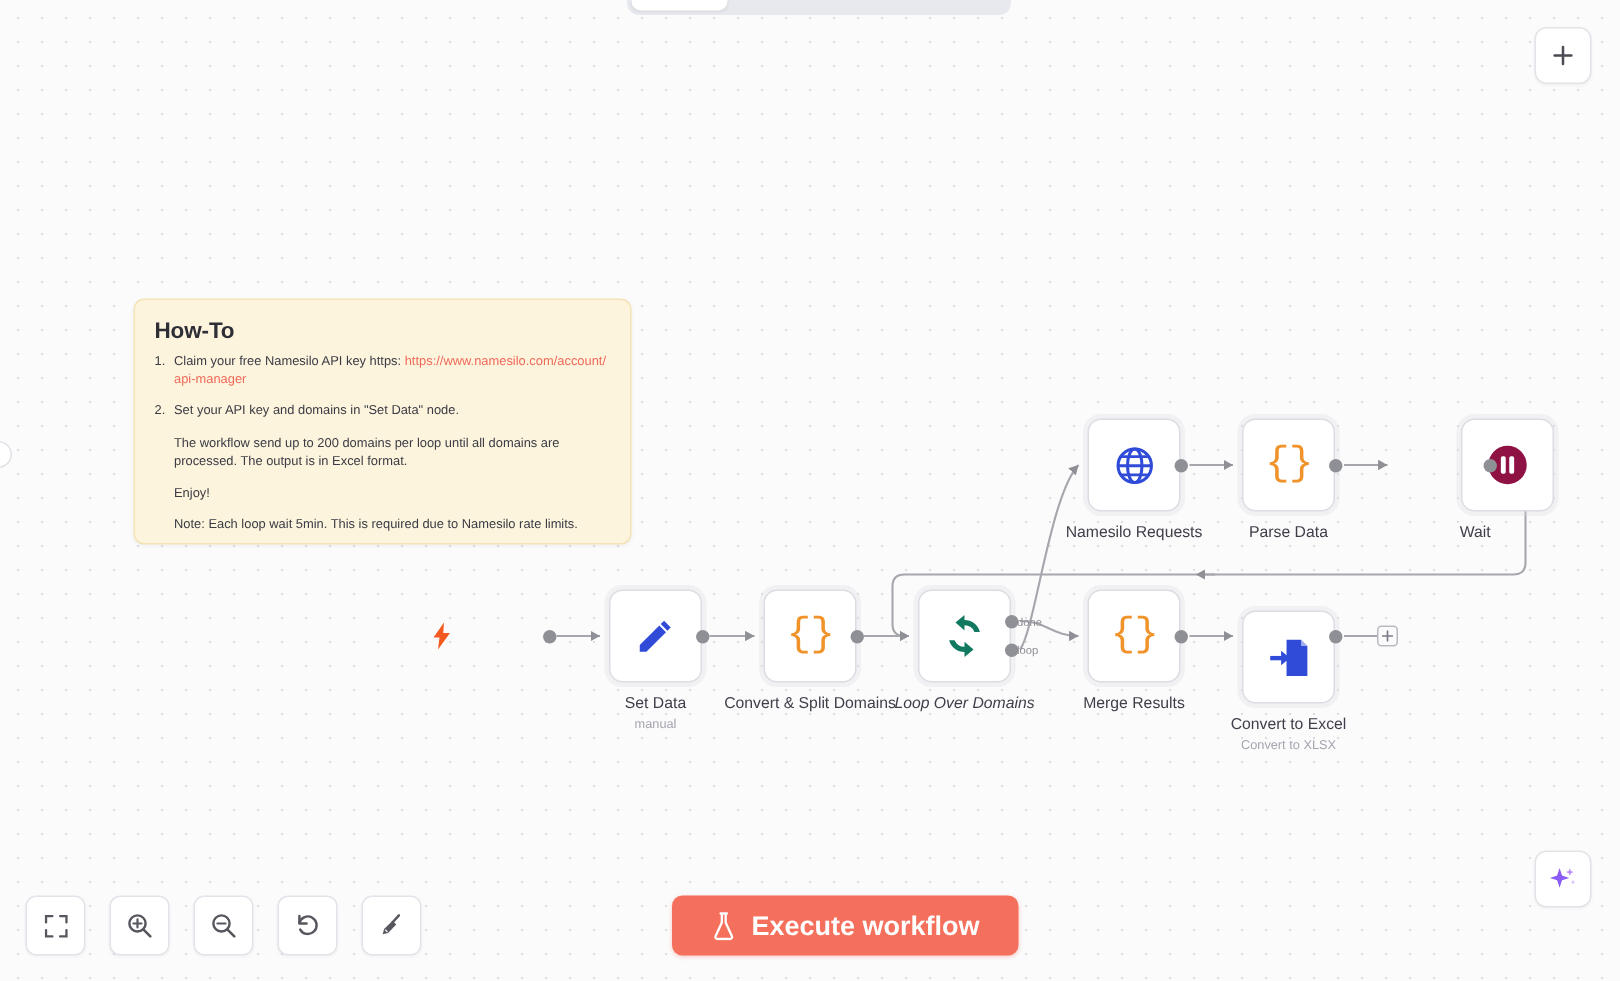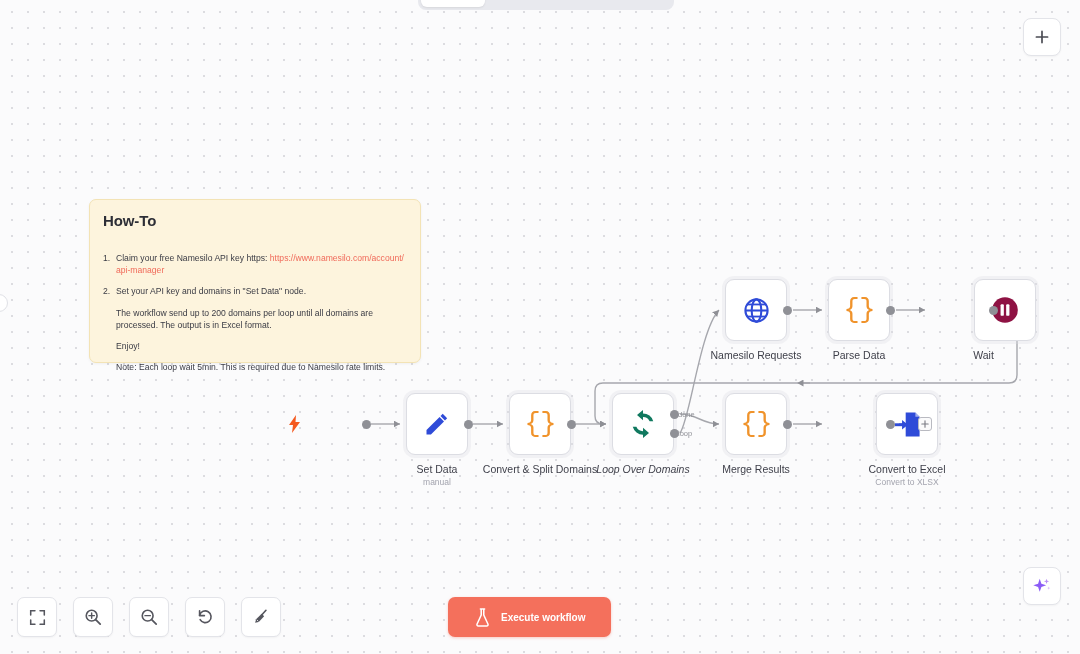--- a/index.html
+++ b/index.html
@@ -58,21 +58,21 @@
     border: 1px solid #f3e3b5;
     border-radius: 7px;
     padding: 12px 13px 10px 13px;
     box-shadow: 0 1px 3px rgba(0,0,0,.05);
     z-index: 5;
   }
   .sticky h2 {
     font-size: 15px;
     font-weight: 700;
     color: #2d2e36;
-    margin-bottom: 24px;
+    margin-bottom: 6px;
     letter-spacing: -0.1px;
   }
   .sticky ol {
     list-style: none;
     counter-reset: n;
   }
   .sticky li {
     counter-increment: n;
     position: relative;
     padding-left: 13px;
@@ -200,21 +200,21 @@
 
   
   .execute {
     position: absolute;
     left: 448px; bottom: 17px;
     height: 40px;
     background: #f4705c;
     border: none;
     border-radius: 7px;
     color: #ffffff;
-    font-size: 10px;
+    font-size: 18px;
     font-weight: 600;
     font-family: "Liberation Sans", sans-serif;
     display: flex;
     align-items: center;
     gap: 10px;
     padding: 0 26px;
     cursor: pointer;
     z-index: 20;
     box-shadow: 0 1px 3px rgba(244,112,92,.35);
   }
@@ -384,21 +384,21 @@
   <div class="dot" style="left:989px; top:306px;"></div>
 
   <div class="node" style="left:725px; top:393px;">
     <div class="node-box">
       <span style="font-size:27px; color:#f0932b; font-family:'Liberation Mono',monospace; letter-spacing:-1px;">{ }</span>
     </div>
     <div class="node-label">Merge Results</div>
   </div>
   <div class="dot" style="left:783px; top:420px;"></div>
 
-  <div class="node" style="left:828px; top:393px;margin-left:48px;">
+  <div class="node" style="left:828px; top:407px;">
     <div class="node-box">
       <svg width="29" height="29" viewBox="0 0 24 24">
         <path d="M10.5 2 L18.5 2 L22 5.5 L22 22 L10.5 22 Z" fill="#2f4bd8"></path>
         <path d="M18.5 2 L18.5 5.5 L22 5.5 Z" fill="#ffffff" opacity="0.55"></path>
         <rect x="1.5" y="11" width="9" height="2.4" fill="#2f4bd8"></rect>
         <path d="M7.5 8.2 L12.4 12.2 L7.5 16.2 L7.5 13.2 L5 13.2 L5 11.2 L7.5 11.2 Z" fill="#2f4bd8"></path>
         <path d="M7.3 8 L12.6 12.2 L7.3 16.4 L7.3 14 L11 12.2 L7.3 10.4 Z" fill="#ffffff" opacity="0"></path>
       </svg>
     </div>
     <div class="node-label">Convert to Excel</div>

